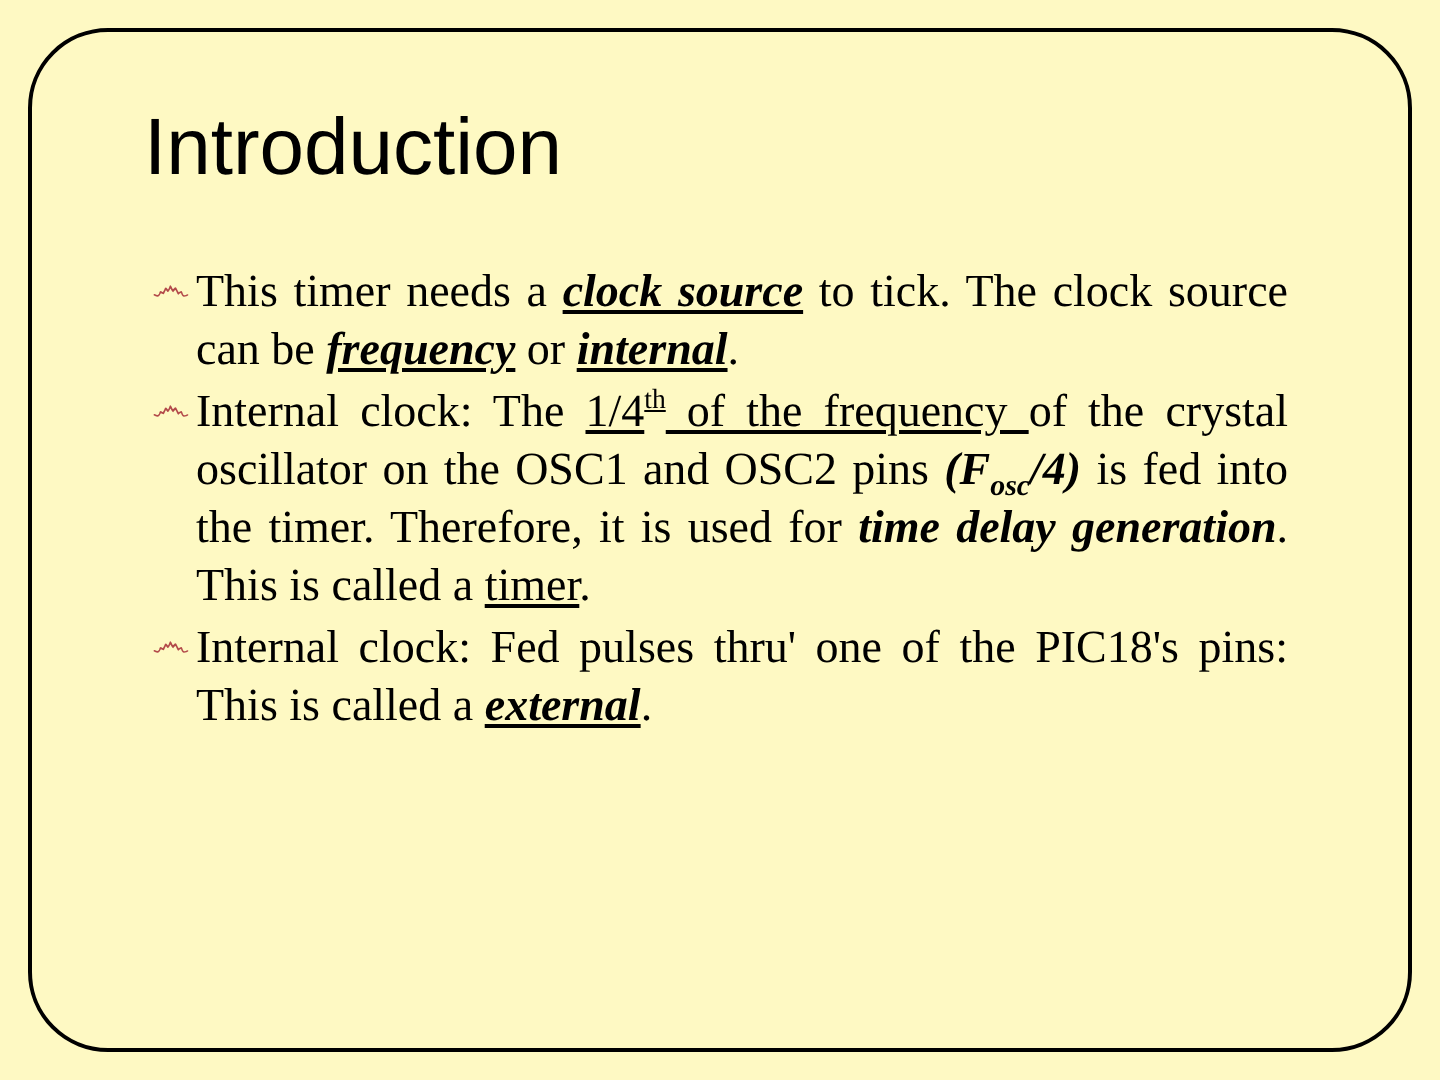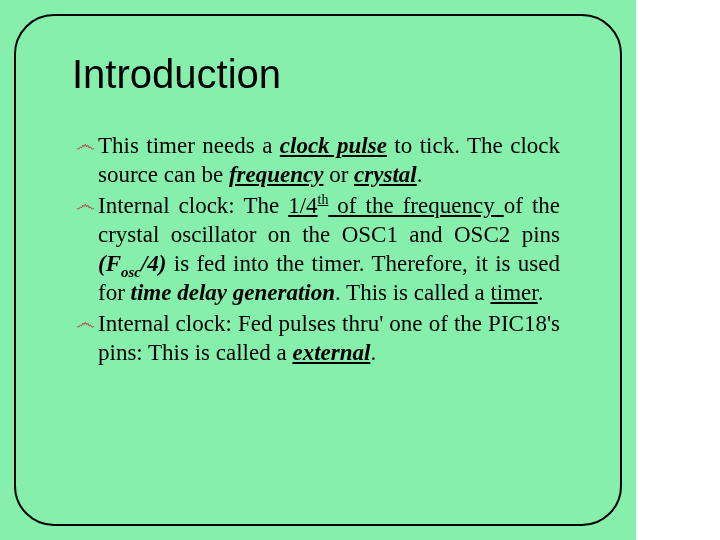--- a/index.html
+++ b/index.html
@@ -1,21 +1,21 @@
 <!DOCTYPE html>
 <html><head>
 <meta charset="utf-8">
 <style>
   * { margin: 0; padding: 0; box-sizing: border-box; }
   html, body { width: 720px; height: 540px; background: #fff; font-family: "Times New Roman", Times, serif; }
   .slide {
     position: relative;
-    width: 636px;
+    width: 720px;
     height: 540px;
-    background: #86efac;
+    background: #fef9c3;
     padding-left: 40px;
   }
   .frame {
     position: absolute;
     top: 14px;
     left: 14px;
     right: 14px;
     bottom: 14px;
     border: 2px solid #000;
     border-radius: 40px;
@@ -62,21 +62,21 @@
 
 <div class="slide">
   <div class="frame"></div>
 
   <div class="title">Introduction</div>
 
   <div class="body">
 
     <div class="item">
       <span class="bullet">෴</span>
-      <span>This timer needs a </span><span class="bi ul">clock pulse</span><span> to tick. The clock source can be </span><span class="bi ul">frequency</span><span> or </span><span class="bi ul">crystal</span><span>.</span>
+      <span>This timer needs a </span><span class="bi ul">clock source</span><span> to tick. The clock source can be </span><span class="bi ul">frequency</span><span> or </span><span class="bi ul">internal</span><span>.</span>
     </div>
 
     <div class="item">
       <span class="bullet">෴</span>
       <span class="b">Internal clock:</span><span> The </span><span class="ul">1/4</span><span class="ul sup">th</span><span class="ul"> of the frequency </span><span>of the crystal oscillator on the OSC1 and OSC2 pins </span><span class="bi">(F</span><span class="bi sub">osc</span><span class="bi">/4)</span><span> is fed into the timer. Therefore, it is used for </span><span class="bi">time delay generation</span><span>. This is called a </span><span class="ul">timer</span><span>.</span>
     </div>
 
     <div class="item">
       <span class="bullet">෴</span>
       <span class="b">Internal clock:</span><span> Fed pulses thru' one of the PIC18's pins: This is called a </span><span class="bi ul">external</span><span>.</span>

